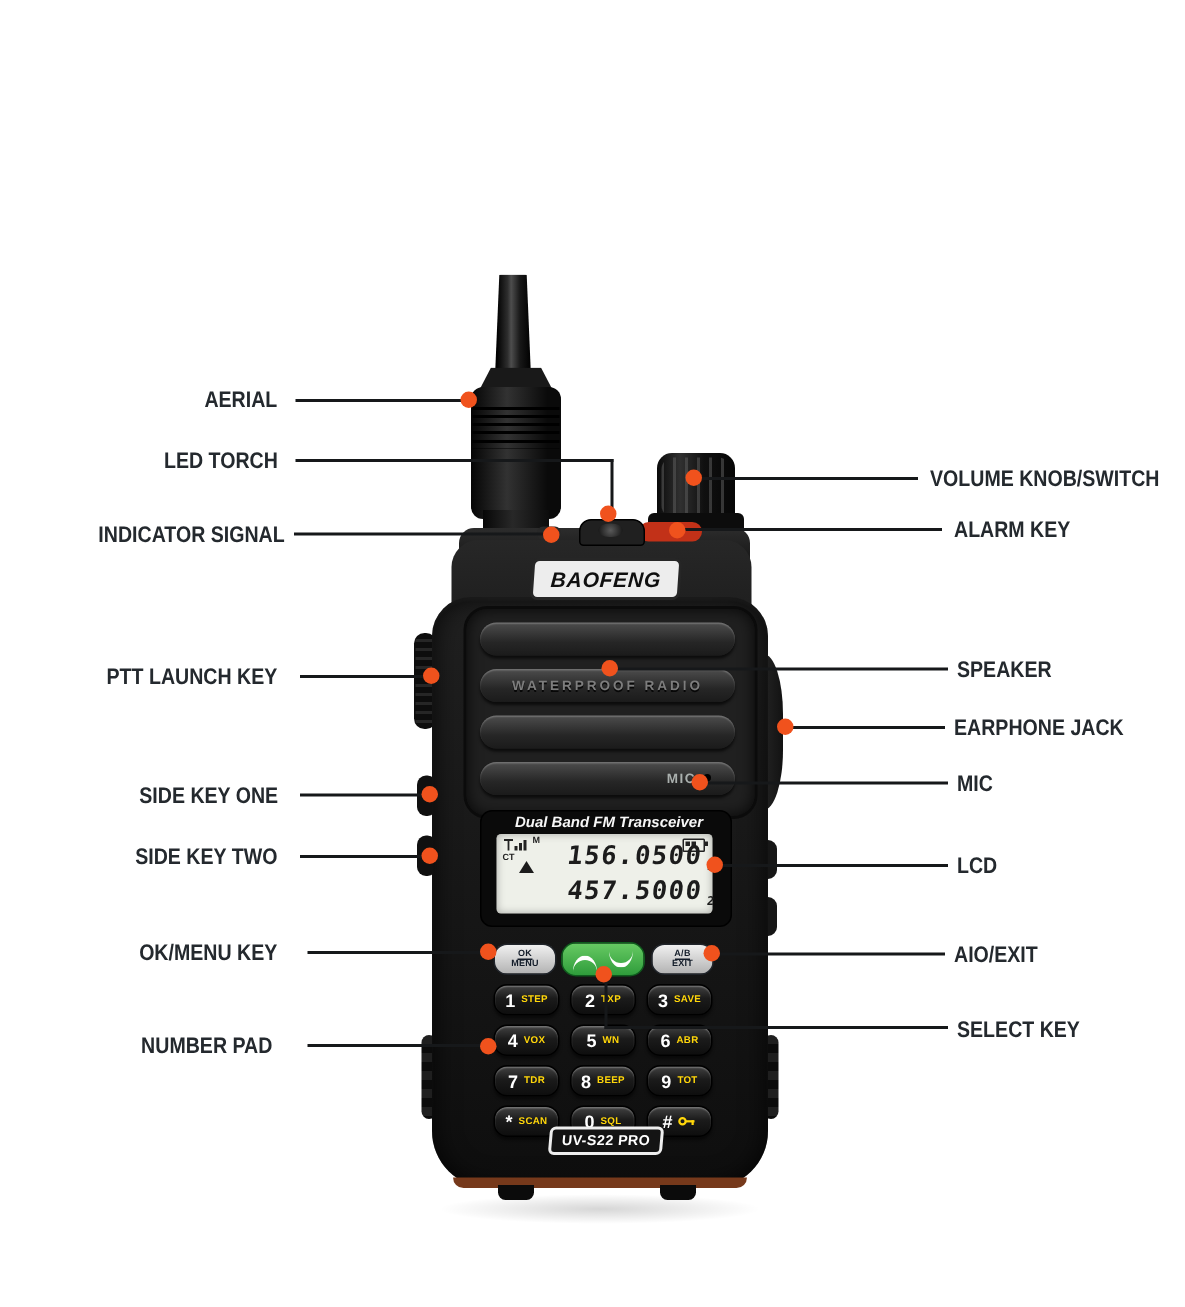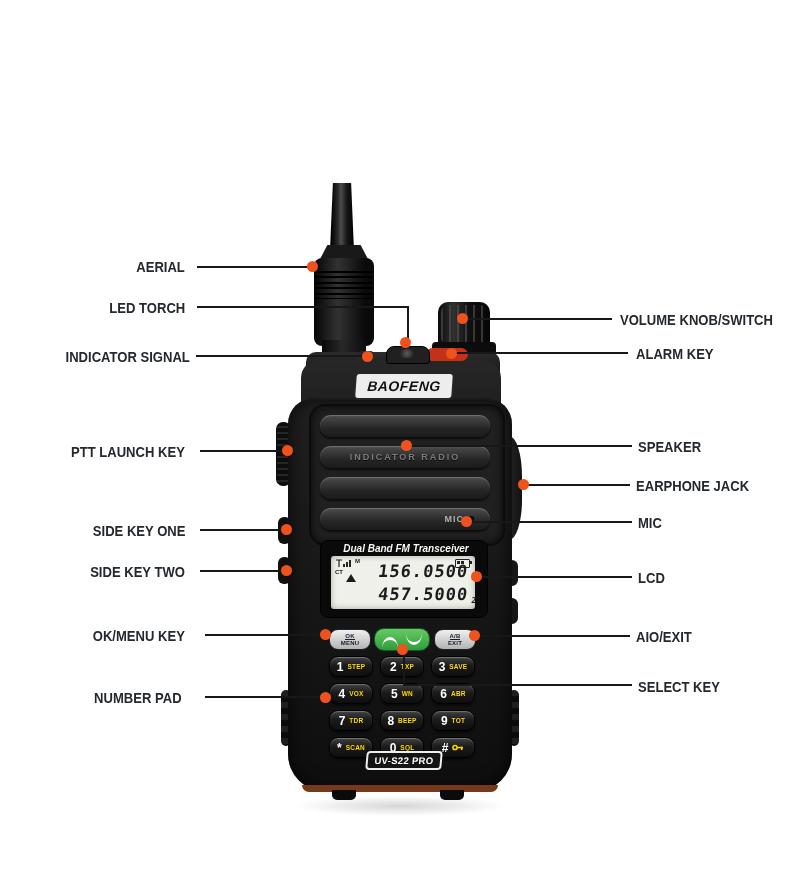--- a/index.html
+++ b/index.html
@@ -80,21 +80,21 @@
   <div class="rp" style="left:399px;top:349px;width:16px;height:9px;border-radius:45%;background:radial-gradient(circle,#5a5a5a,#111);"></div>
   <div class="rp" style="left:358px;top:351px;width:16px;height:9px;border-radius:4px;background:#282828;"></div>
 
   <div class="rp" style="left:354px;top:372px;width:96px;height:24px;background:#ededed;border:2px solid #262626;border-radius:5px;transform:skewX(-4deg);display:flex;align-items:center;justify-content:center;">
     <span style="font-style:italic;font-weight:700;font-size:14px;letter-spacing:.5px;color:#101010;">BAOFENG</span>
   </div>
 
   <div class="rp" style="left:309px;top:404px;width:192px;height:138px;border-radius:16px;background:#202020;border:2px solid #0b0b0b;box-shadow:inset 0 0 10px rgba(0,0,0,.8);"></div>
   <div class="slat" style="top:415px;"></div>
   <div class="slat" style="top:446px;display:flex;align-items:center;justify-content:center;">
-    <span style="font-size:9px;font-weight:700;letter-spacing:2px;color:#7d7d7d;text-shadow:0 1px 0 rgba(0,0,0,.8);">INDICATOR RADIO</span>
+    <span style="font-size:9px;font-weight:700;letter-spacing:2px;color:#7d7d7d;text-shadow:0 1px 0 rgba(0,0,0,.8);">WATERPROOF RADIO</span>
   </div>
   <div class="slat" style="top:477px;"></div>
   <div class="slat" style="top:508px;">
     <span style="position:absolute;right:26px;top:6px;font-size:9px;font-weight:700;letter-spacing:1px;color:#aab0ae;">MIC</span>
     <div style="position:absolute;right:16px;top:8px;width:5px;height:5px;border-radius:50%;background:#000;"></div>
   </div>
 
   <div class="rp" style="left:320px;top:540px;width:166px;height:76px;border-radius:8px;background:#0a0a0a;border:1px solid #000;"></div>
   <div class="rp" style="left:323px;top:543px;width:166px;text-align:center;font-size:10px;font-weight:700;font-style:italic;color:#f7f7f7;">Dual Band FM Transceiver</div>
   <div class="rp" style="left:331px;top:556px;width:144px;height:53px;border-radius:3px;background:#eef0e9;box-shadow:inset 0 0 6px rgba(0,0,0,.3);">

